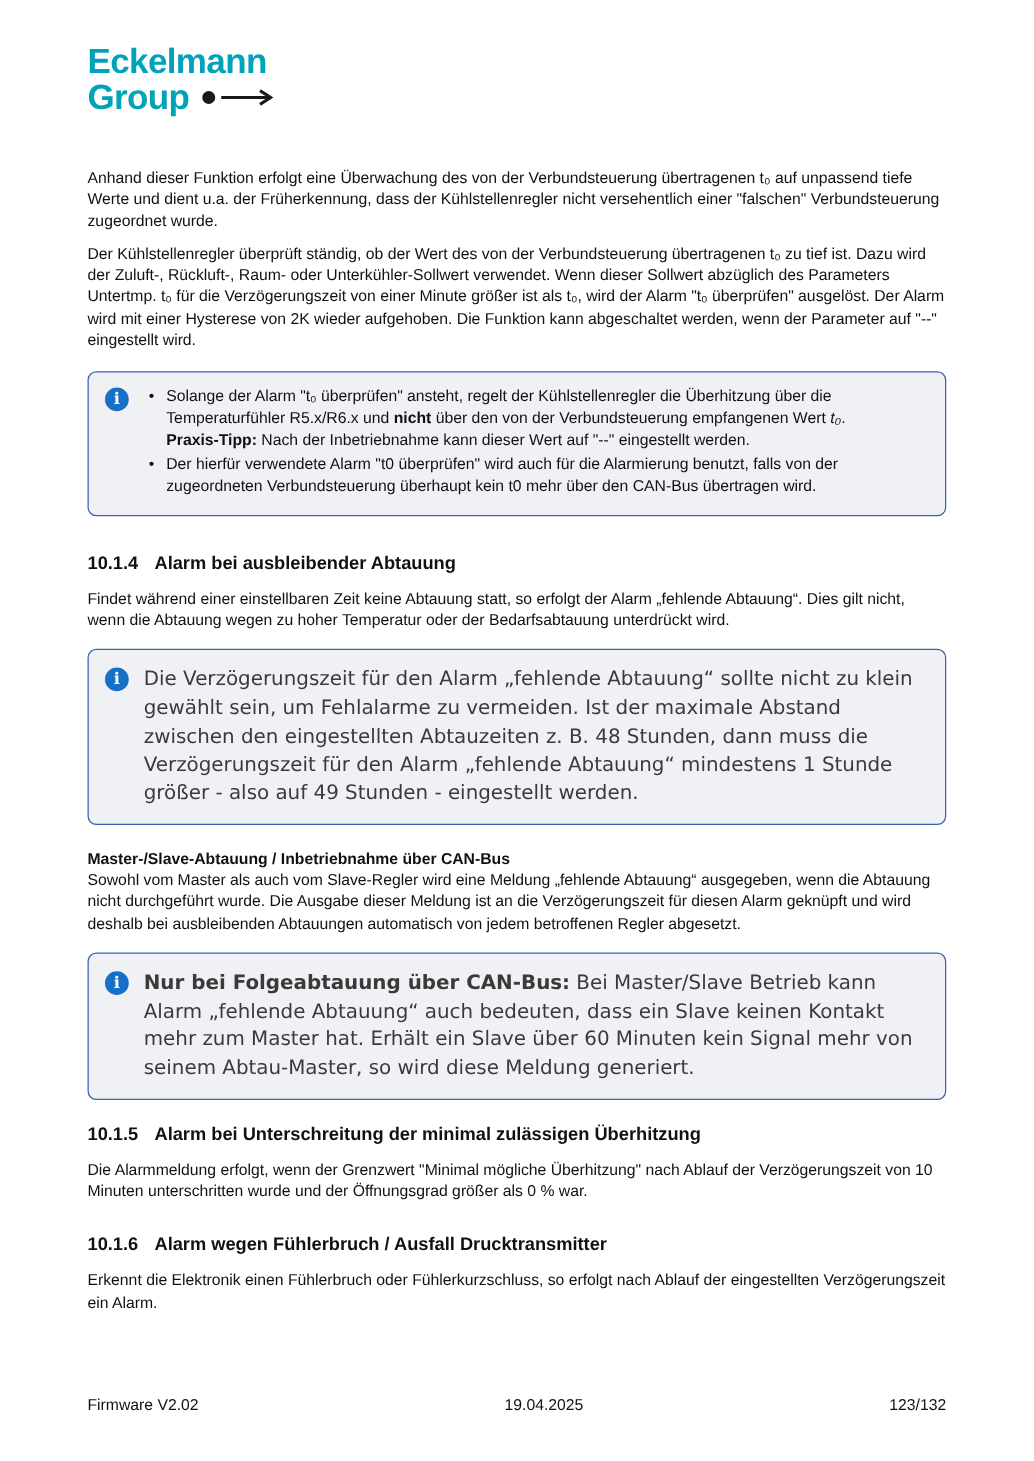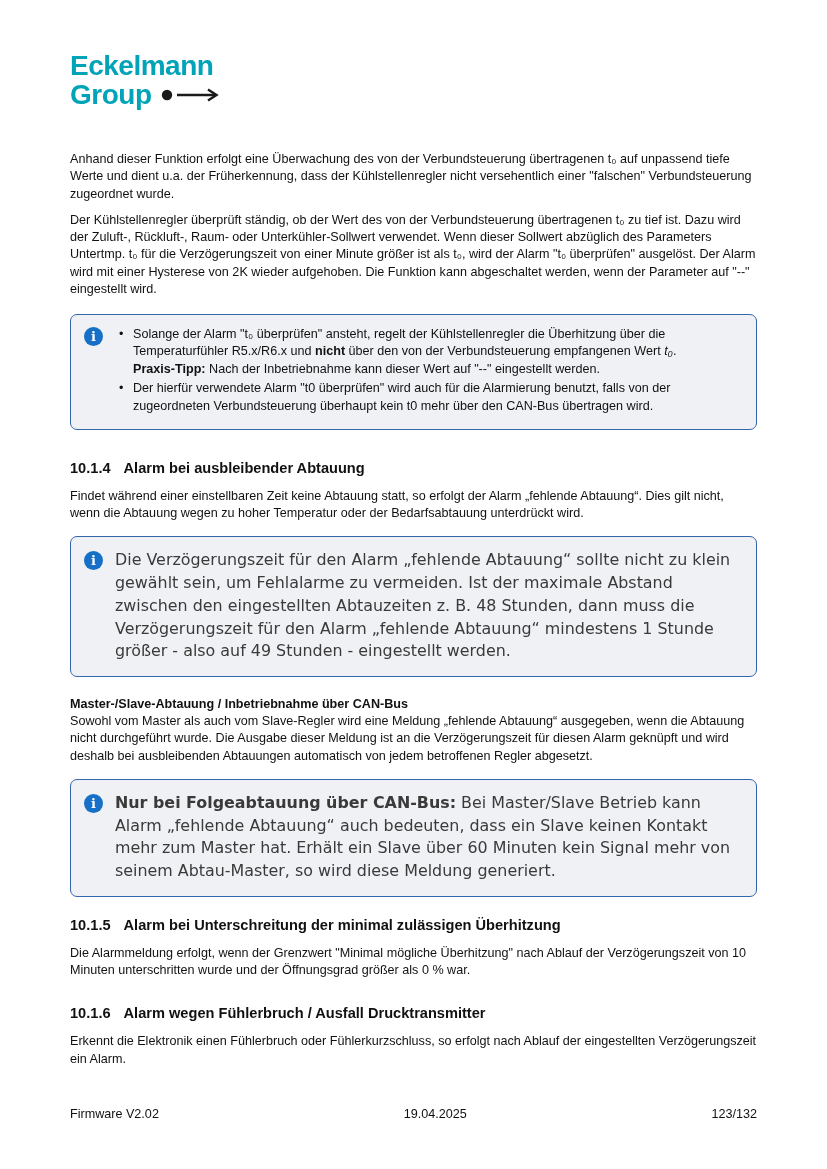--- a/index.html
+++ b/index.html
@@ -2,21 +2,21 @@
 <html style="--brand: #00a3b8; --box-border: #3565ad; --box-bg: #f0f1f5; --icon-bg: #1670c8; --box-text: #3a3a3a; --text: #111111;"><head>
 <meta charset="utf-8">
 <style>
   * { margin:0; padding:0; box-sizing:border-box; }
   html,body { background:#ffffff; }
   body {
     width:827px; height:1169px; position:relative; overflow:hidden;
     font-family:"Liberation Sans", sans-serif;
     color:var(--text, #111111);
   }
-  .page { position:absolute; inset:0; padding:52px 70px 0 70px; }
+  .page { position:absolute; inset:0; padding:35px 70px 0 70px; }
 
   
   .logo { margin-bottom:42px; line-height:1.02; }
   .logo-word { font-weight:bold; font-size:28px; color:var(--brand, #00a3b8); letter-spacing:-0.5px; display:block; }
   .logo-row2 { display:flex; align-items:center; gap:9px; }
   .logo-row2 .logo-word { display:inline-block; }
   .logo-arrow { display:inline-flex; align-items:center; }
 
   
   .sec-heading { font-size:14.6px; font-weight:bold; color:#111; margin:28px 0 12px 0; }
@@ -54,21 +54,21 @@
     font-size:15.9px; line-height:1.43;
     color:var(--box-text, #3a3a3a);
   }
   .infobox.big .info-icon { margin-top:2px; }
 
   b.inline { font-weight:bold; }
   i.inline { font-style:italic; }
 
   
   .footer {
-    position:absolute; left:70px; right:70px; bottom:48px;
+    position:absolute; left:70px; right:70px; bottom:38px;
     display:flex; justify-content:space-between;
     font-size:12.6px; color:#111;
   }
 </style>
 </head>
 <body>
 
 <div class="page">
 
   <div class="logo">

